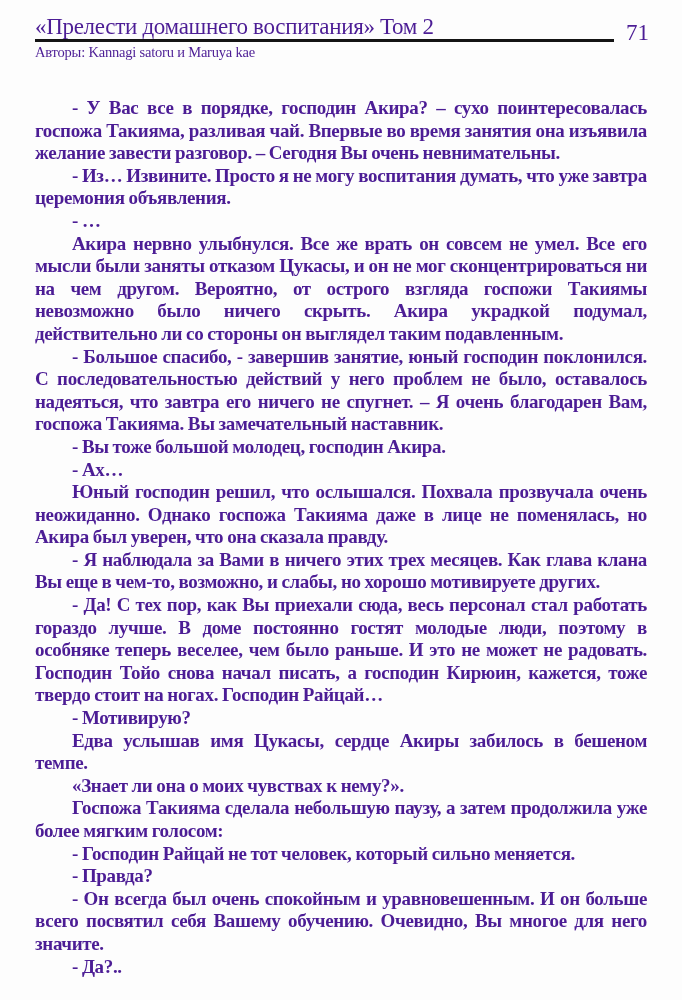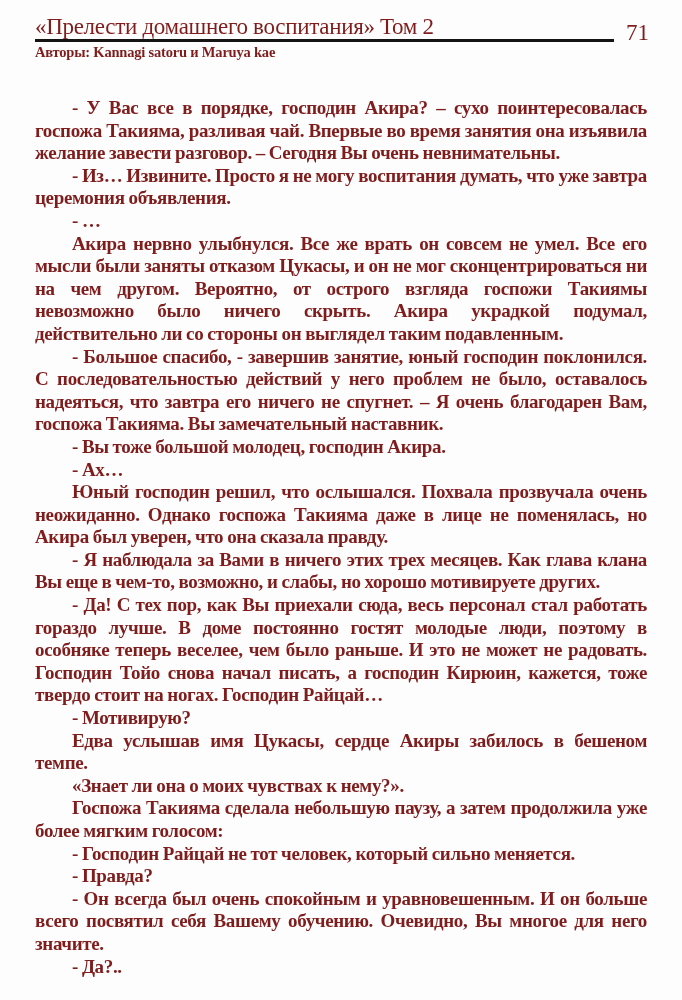--- a/index.html
+++ b/index.html
@@ -3,21 +3,21 @@
 <meta charset="utf-8">
 <style>
   * { margin: 0; padding: 0; box-sizing: border-box; }
   html, body { background: #e8e8e8; }
   .page {
     position: relative;
     width: 682px;
     height: 1000px;
     margin: 0 auto;
     background: #fdfdfd;
-    color: #7f1d1d;
+    color: #4c1d95;
     font-family: "Liberation Serif", "DejaVu Serif", serif;
     overflow: hidden;
   }
   .header-wrap {
     padding: 14px 33px 0 35px;
   }
   .header-row {
     display: flex;
     align-items: flex-end;
   }
@@ -33,21 +33,21 @@
     white-space: nowrap;
   }
   .page-number {
     font-size: 23px;
     line-height: 25px;
     padding-left: 12px;
     margin-bottom: -3px;
   }
   .authors {
     font-size: 14.5px;
-    font-weight: bold;
+    font-weight: normal;
     letter-spacing: -0.2px;
     margin-top: 2px;
   }
   .body-text {
     padding: 36px 35px 0 35px;
     font-size: 19px;
     line-height: 22.6px;
     text-align: justify;
     letter-spacing: -0.35px;
     word-spacing: -0.5px;

